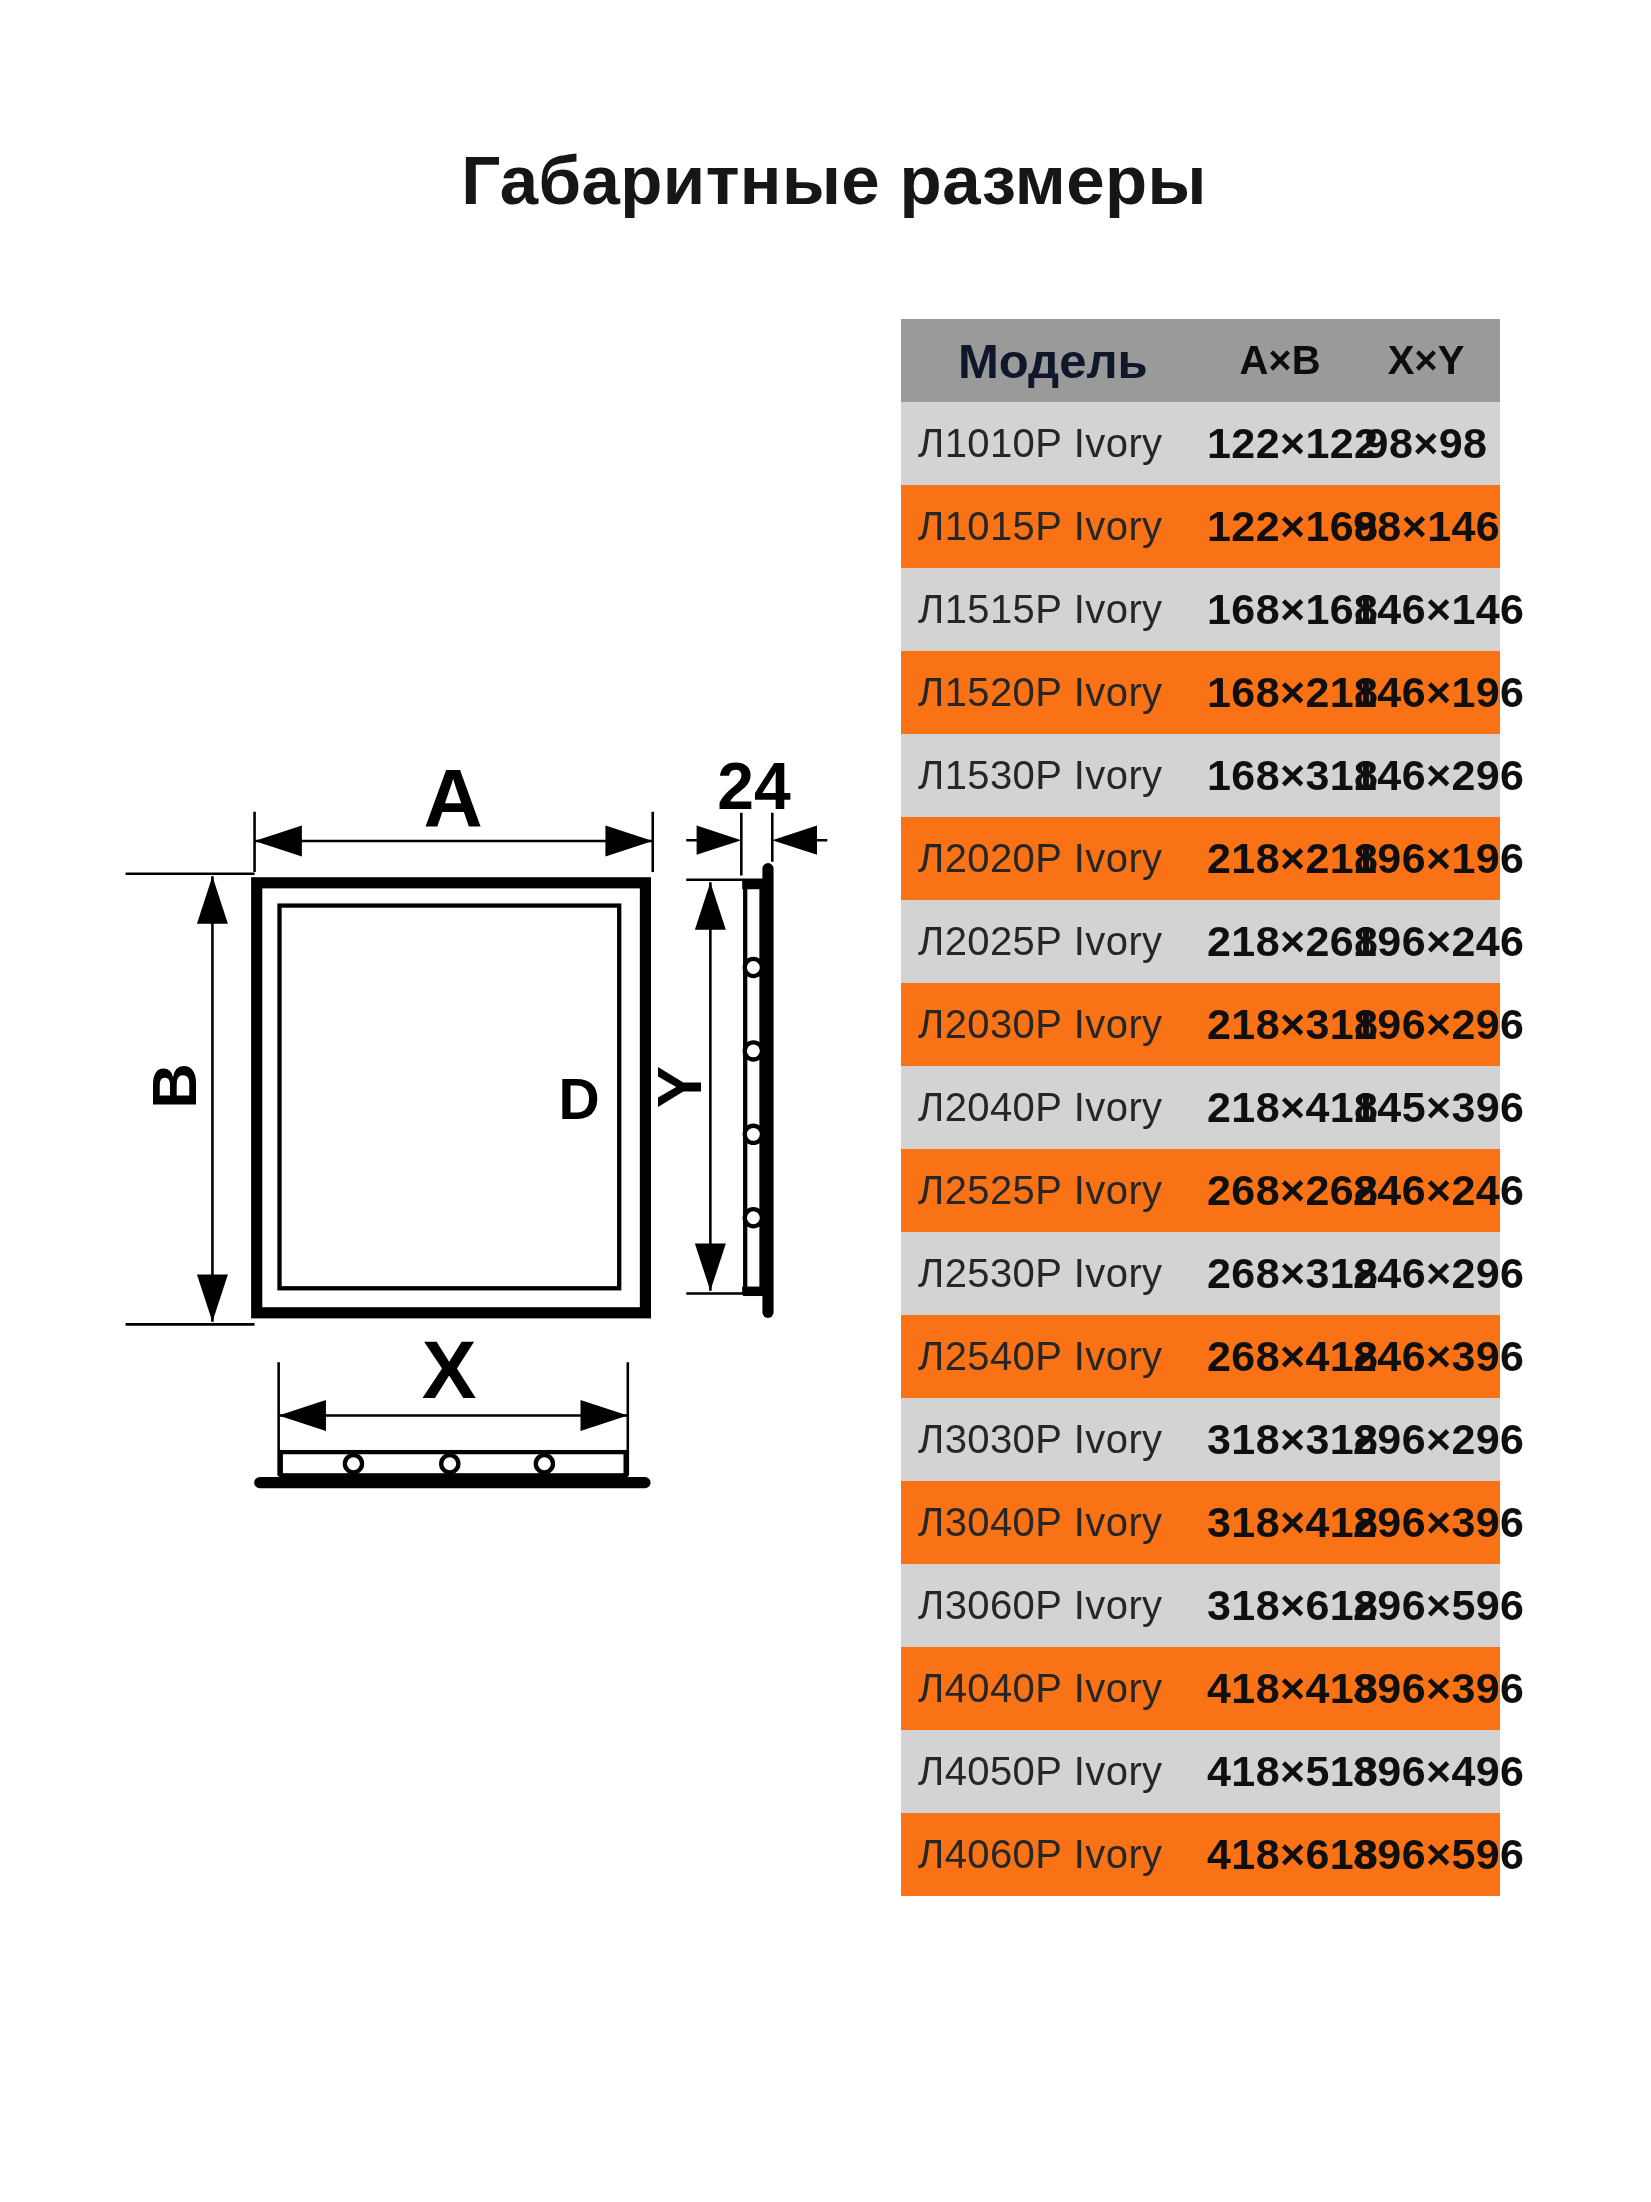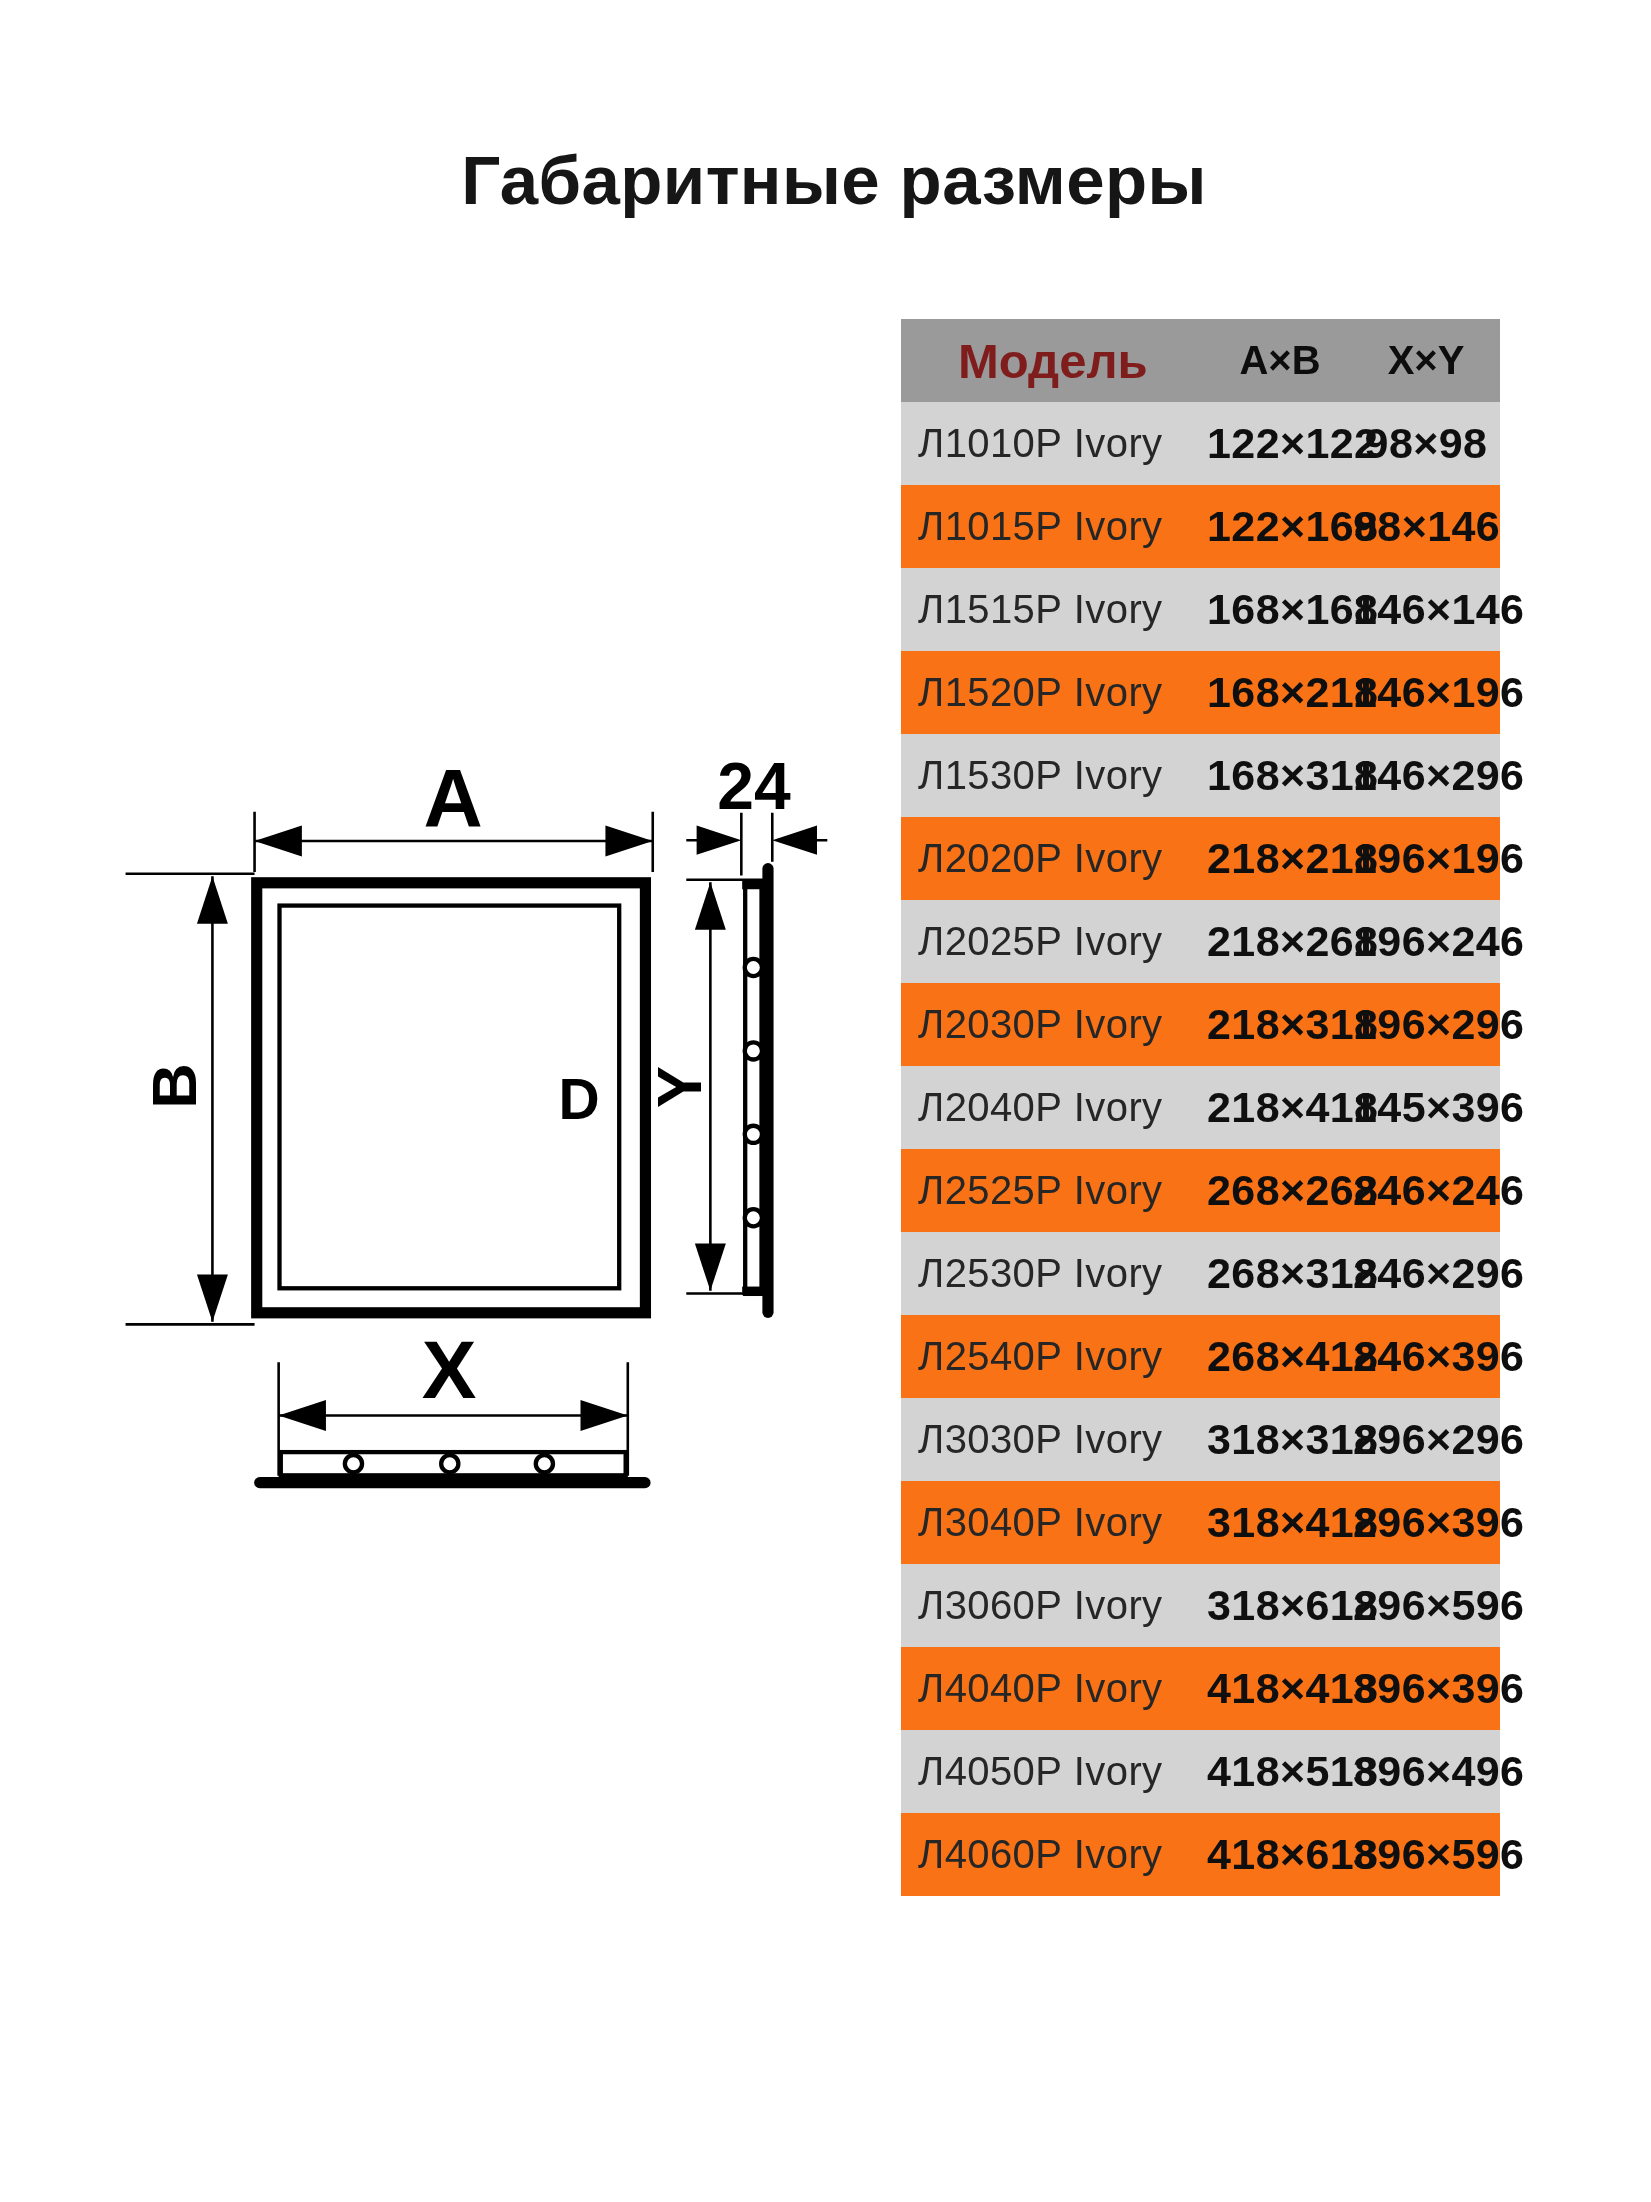--- a/index.html
+++ b/index.html
@@ -32,21 +32,21 @@
   .lbl-y{left:679px;top:1087px;}
   .lbl-x{left:449px;top:1370px;}
   
   .size-table{
     position:absolute;left:901px;top:319px;width:599px;
   }
   .t-head{
     height:83px;background:var(--header-bg,#9a9a9a);
     display:grid;grid-template-columns:306px 146px 146px;align-items:center;
   }
-  .t-head .c-model{padding-left:57px;font-size:49px;font-weight:700;color:#7f1d1d;}
+  .t-head .c-model{padding-left:57px;font-size:49px;font-weight:700;color:#0f172a;}
   .t-head .c-num{font-size:40px;font-weight:700;color:#0d0d0d;text-align:center;}
   .t-row{
     height:83px;background:#f97316;
     display:grid;grid-template-columns:306px 146px 146px;align-items:center;
   }
   .t-row.stripe{background:var(--stripe-bg,#d3d3d3);}
   .t-row .c-model{padding-left:17px;font-size:40px;font-weight:400;color:#262626;letter-spacing:0.4px;}
   .t-row .c-num{font-size:43px;font-weight:700;color:#0f0f0f;text-align:center;letter-spacing:0.4px;}
 </style>
 </head>

